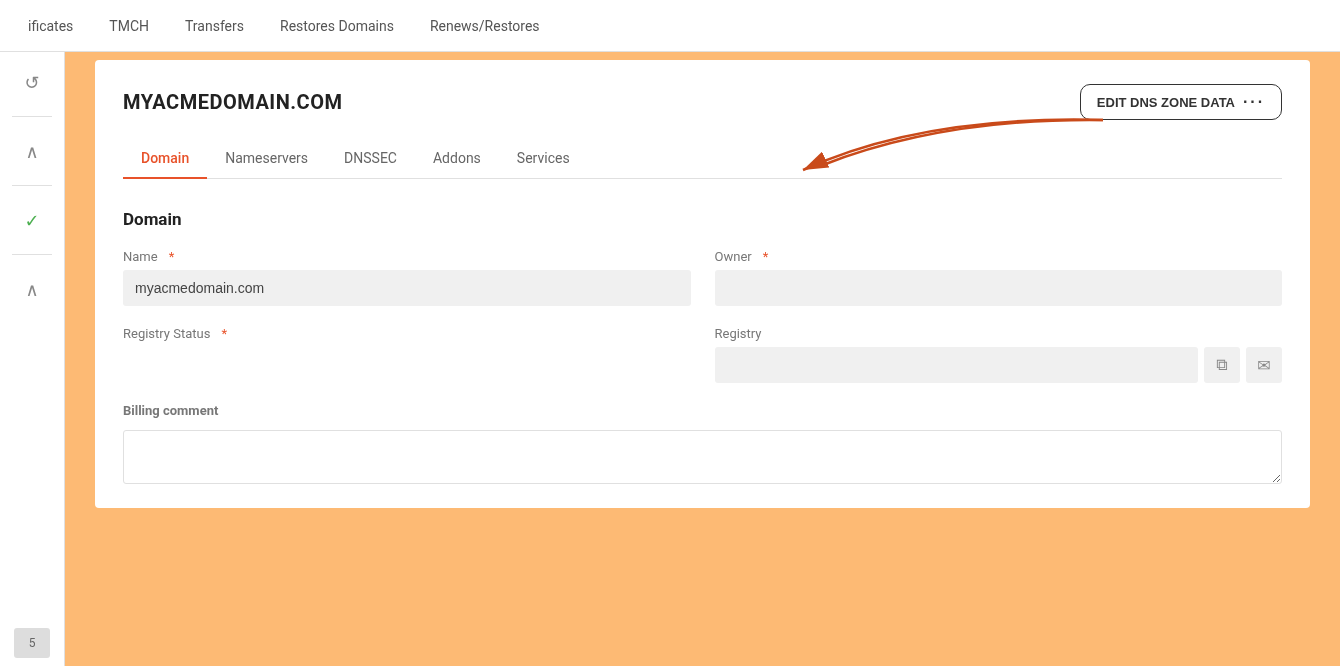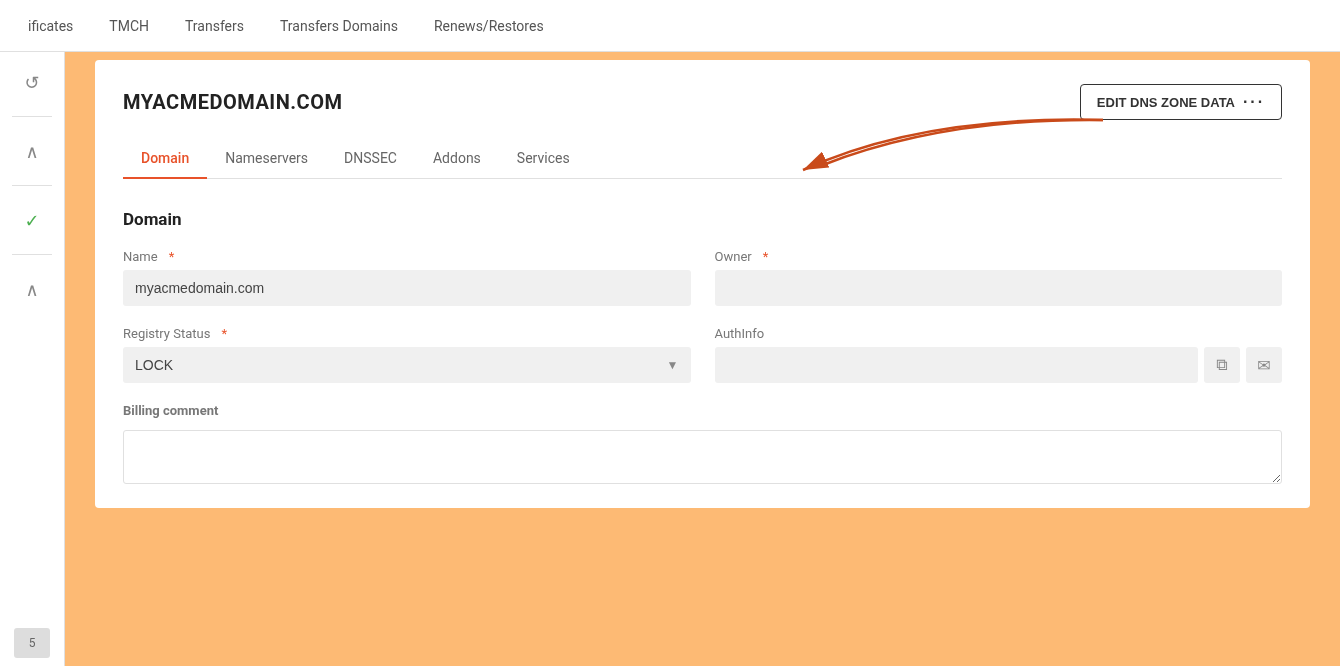--- a/index.html
+++ b/index.html
@@ -110,21 +110,21 @@
       color: #222;
       letter-spacing: 0.5px;
     }
     .edit-btn {
       display: flex;
       align-items: center;
       gap: 8px;
       border: 1.5px solid #333;
       background: #fff;
       padding: 8px 16px;
-      border-radius: 4px;
+      border-radius: 10px;
       cursor: pointer;
       font-size: 13px;
       font-weight: 600;
       color: #333;
       white-space: nowrap;
     }
     .dots { font-size: 16px; letter-spacing: 2px; }
 
     
     .tabs {
@@ -270,21 +270,21 @@
       background: #fff;
     }
   </style>
 </head>
 <body>
 
 <nav class="top-nav">
   <span class="top-nav-item">ificates</span>
   <span class="top-nav-item">TMCH</span>
   <span class="top-nav-item">Transfers</span>
-  <span class="top-nav-item">Transfers Domains</span>
+  <span class="top-nav-item">Restores Domains</span>
   <span class="top-nav-item">Renews/Restores</span>
 </nav>
 
 <div class="layout">
 
   <aside class="sidebar">
     <div class="sidebar-icon">↺</div>
     <div class="sidebar-divider"></div>
     <div class="sidebar-icon">∧</div>
     <div class="sidebar-divider"></div>
@@ -345,33 +345,24 @@
           <input class="form-input" type="text" value="" style="">
         </div>
       </div>
 
       <div class="form-row">
         <div class="form-group">
           <label class="form-label">
             <span>Registry Status</span>
             <span class="required-star">*</span>
           </label>
-          <div class="select-wrapper">
-            <select class="form-select">
-              <option value="LOCK">LOCK</option>
-              <option value="ACTIVE">ACTIVE</option>
-              <option value="HOLD">HOLD</option>
-              <option value="PENDING_DELETE">PENDING_DELETE</option>
-            </select>
-            <span class="select-arrow">▼</span>
-          </div>
         </div>
         <div class="form-group">
           <label class="form-label">
-            <span>AuthInfo</span>
+            <span>Registry</span>
           </label>
           <div class="authinfo-wrapper">
             <input class="authinfo-input" type="text" value="" style="">
             <button class="authinfo-btn" title="Copy">
               <span>⧉</span>
             </button>
             <button class="authinfo-btn" title="Email">
               <span>✉</span>
             </button>
           </div>

